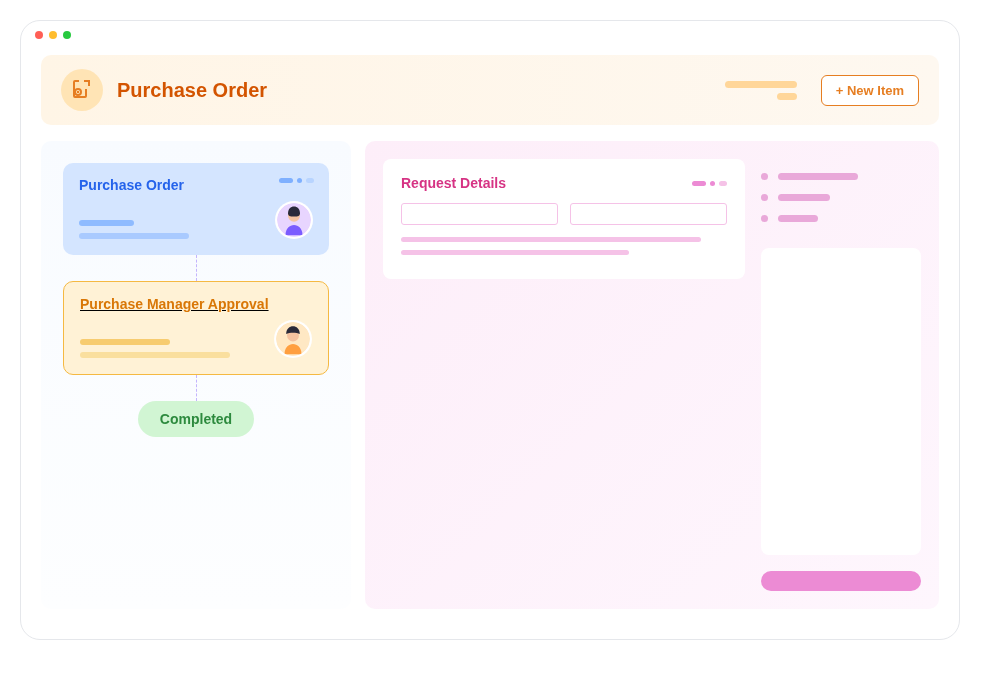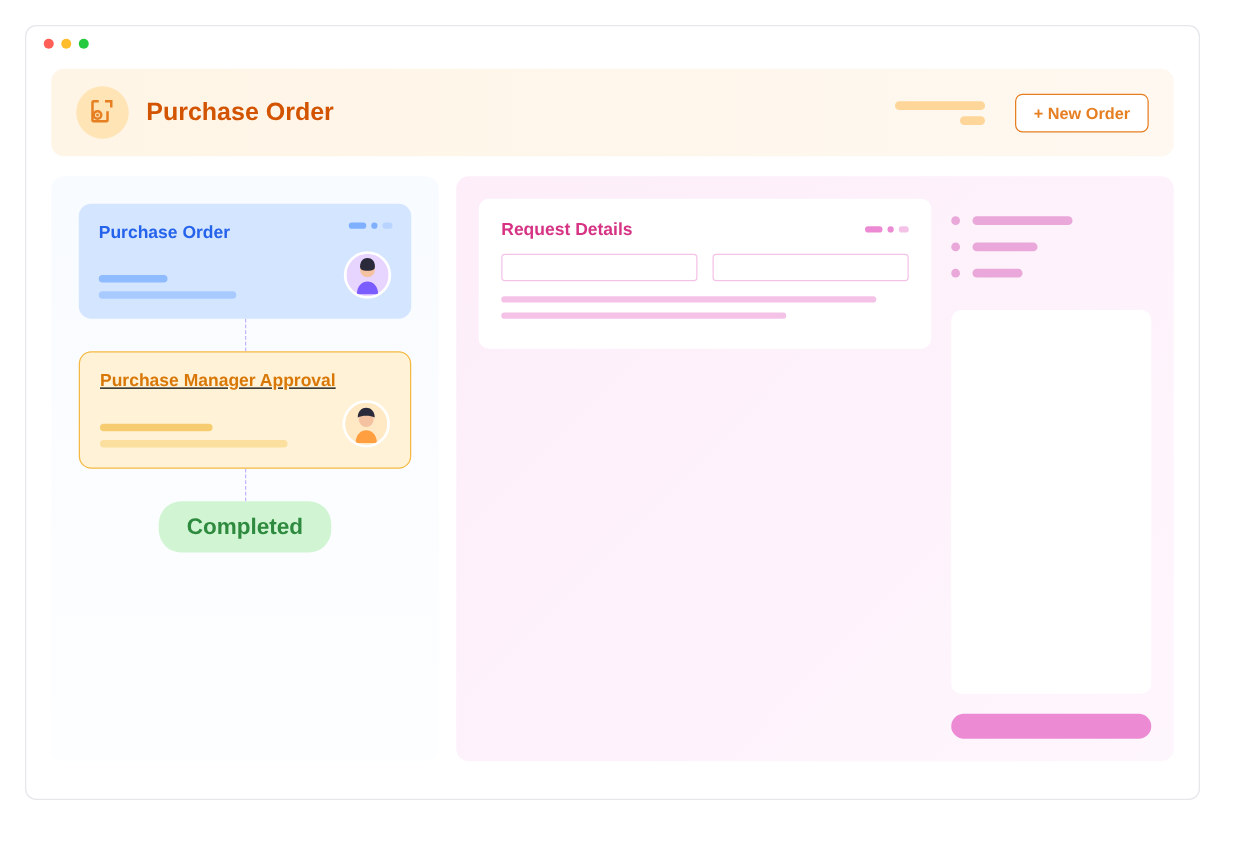--- a/index.html
+++ b/index.html
@@ -2,21 +2,21 @@
 <html><head>
   <meta charset="utf-8">
   <style>
     * { margin: 0; padding: 0; box-sizing: border-box; }
     body { font-family: -apple-system, BlinkMacSystemFont, 'Segoe UI', sans-serif; background: #fff; padding: 20px; }
     
     .window {
       width: 940px;
       height: 620px;
       border: 1px solid #e5e7eb;
-      border-radius: 9px;
+      border-radius: 20px;
       overflow: hidden;
       background: #fff;
       position: relative;
     }
     
     .window-controls {
       padding: 10px 14px 8px;
       display: flex;
       gap: 6px;
     }
@@ -108,21 +108,21 @@
       flex-shrink: 0;
       margin-left: 8px;
     }
     .connector-wrap { display: flex; justify-content: center; }
     .connector { width: 0; height: 26px; border-left: 1.5px dashed #c4b5fd; }
     .completed-badge {
       background: #d1f5d3;
       color: #2d8a3e;
       padding: 10px 22px;
       border-radius: 18px;
-      font-size: 18px;
+      font-size: 14px;
       font-weight: 600;
       display: inline-block;
     }
     .badge-wrap { text-align: center; }
     
     .right-panel {
       flex: 1;
       background: linear-gradient(135deg, #fdeef9 0%, #fef6fd 100%);
       border-radius: 10px;
       padding: 18px;
@@ -173,21 +173,21 @@
           <path d="M9 3H5a1 1 0 0 0-1 1v14a1 1 0 0 0 1 1h10a1 1 0 0 0 1-1v-7"></path>
         <circle cx="8" cy="14" r="3"></circle>
           <path d="M7 14h2M8 13v2"></path>
       </svg>
     </div>
     <div class="header-title">Purchase Order</div>
     <div class="header-ghost">
       <div class="ghost-line" style="width:72px;"></div>
       <div class="ghost-line" style="width:20px;"></div>
     </div>
-    <button class="new-item-btn">+ New Order</button>
+    <button class="new-item-btn">+ New Item</button>
   </div>
 
   <div class="content">
 
     <div class="left-panel">
 
       <div class="workflow-card blue">
         <div class="card-title blue-t">Purchase Order</div>
         <div class="card-dots">
           <div class="cd" style="width:14px;background:#7fb0ff;"></div>

